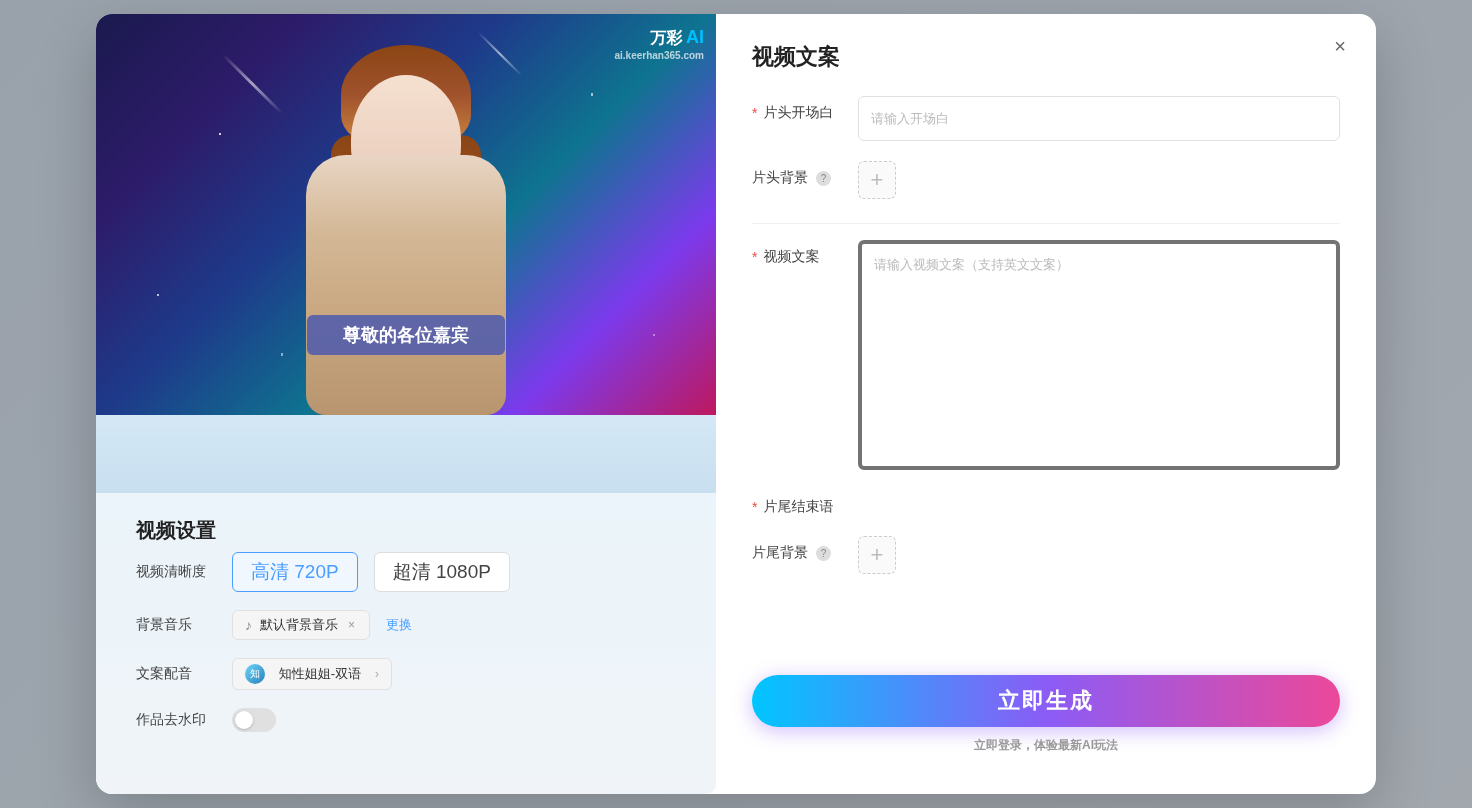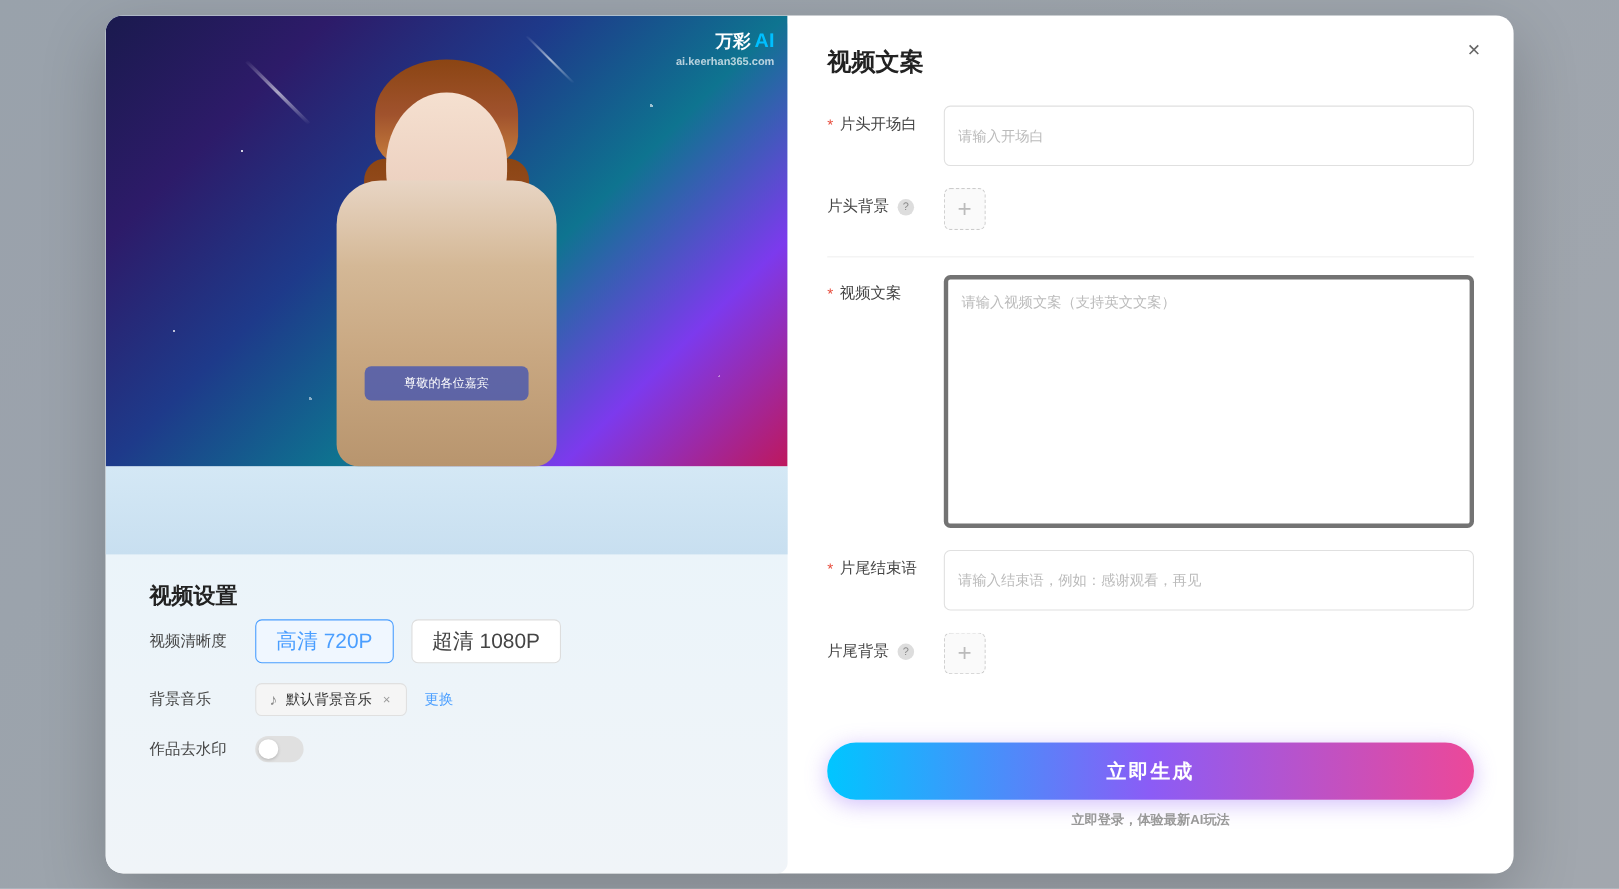--- a/index.html
+++ b/index.html
@@ -187,23 +187,23 @@
 
     .subtitle-bar {
       position: absolute;
       bottom: 60px;
       left: 50%;
       transform: translateX(-50%);
       background: rgba(60, 80, 180, 0.75);
       color: #fff;
       padding: 8px 36px;
       border-radius: 6px;
-      font-size: 11px;
+      font-size: 18px;
       white-space: nowrap;
-      font-weight: 400;
+      font-weight: 700;
     }
 
     
     .streak1, .streak2 {
       position: absolute;
       background: linear-gradient(45deg, transparent, rgba(255,255,255,0.6), transparent);
       transform: rotate(-45deg);
     }
     .streak1 {
       width: 3px;
@@ -405,21 +405,21 @@
       font-size: 10px;
       display: inline-flex;
       align-items: center;
       justify-content: center;
       cursor: pointer;
       margin-left: 4px;
     }
 
     .form-input {
       flex: 1;
-      height: 55px;
+      height: 45px;
       border: 1px solid #e0e0e0;
       border-radius: 6px;
       padding: 0 12px;
       font-size: 13px;
       color: #333;
       outline: none;
       background: #fff;
     }
     .form-input::placeholder { color: #bbb; }
 
@@ -467,21 +467,21 @@
       padding-top: 20px;
     }
 
     .generate-btn {
       width: 100%;
       height: 52px;
       border: none;
       border-radius: 28px;
       background: linear-gradient(90deg, #00c6ff 0%, #8b5cf6 50%, #ec4899 100%);
       color: #fff;
-      font-size: 18px;
+      font-size: 22px;
       font-weight: 600;
       cursor: pointer;
       letter-spacing: 2px;
       box-shadow: 0 4px 20px rgba(139,92,246,0.4);
       transition: opacity 0.2s;
     }
 
     .login-hint {
       font-size: 12px;
       color: #999;
@@ -548,20 +548,28 @@
         <div class="setting-row">
           <span class="setting-label">背景音乐</span>
           <div class="music-tag">
             <span class="music-note-icon">♪</span>
             <span>默认背景音乐</span>
             <span class="music-close">×</span>
           </div>
           <button class="change-btn">更换</button>
         </div>
 
+        <div class="setting-row">
+          <span class="setting-label">文案配音</span>
+          <div class="voice-selector">
+            <div class="voice-avatar">知</div>
+            <span>知性姐姐-双语</span>
+            <span class="chevron-right">›</span>
+          </div>
+        </div>
 
         <div class="setting-row">
           <span class="setting-label">作品去水印</span>
           <div class="toggle"></div>
         </div>
       </div>
     </div>
 
     <div class="right-panel">
       <div class="panel-title">视频文案</div>
@@ -590,21 +598,20 @@
           <span>视频文案</span>
         </div>
         <textarea class="form-textarea" placeholder="请输入视频文案（支持英文文案）" style=""></textarea>
       </div>
 
       <div class="form-row">
         <div class="form-label">
           <span class="required">*</span>
           <span>片尾结束语</span>
         </div>
-        <input type="text" class="form-input" placeholder="请输入结束语，例如：感谢观看，再见" style="">
       </div>
 
       <div class="form-row">
         <div class="form-label">
           <span>片尾背景</span>
           <span class="help-icon">?</span>
         </div>
         <div class="add-btn">+</div>
       </div>
 

